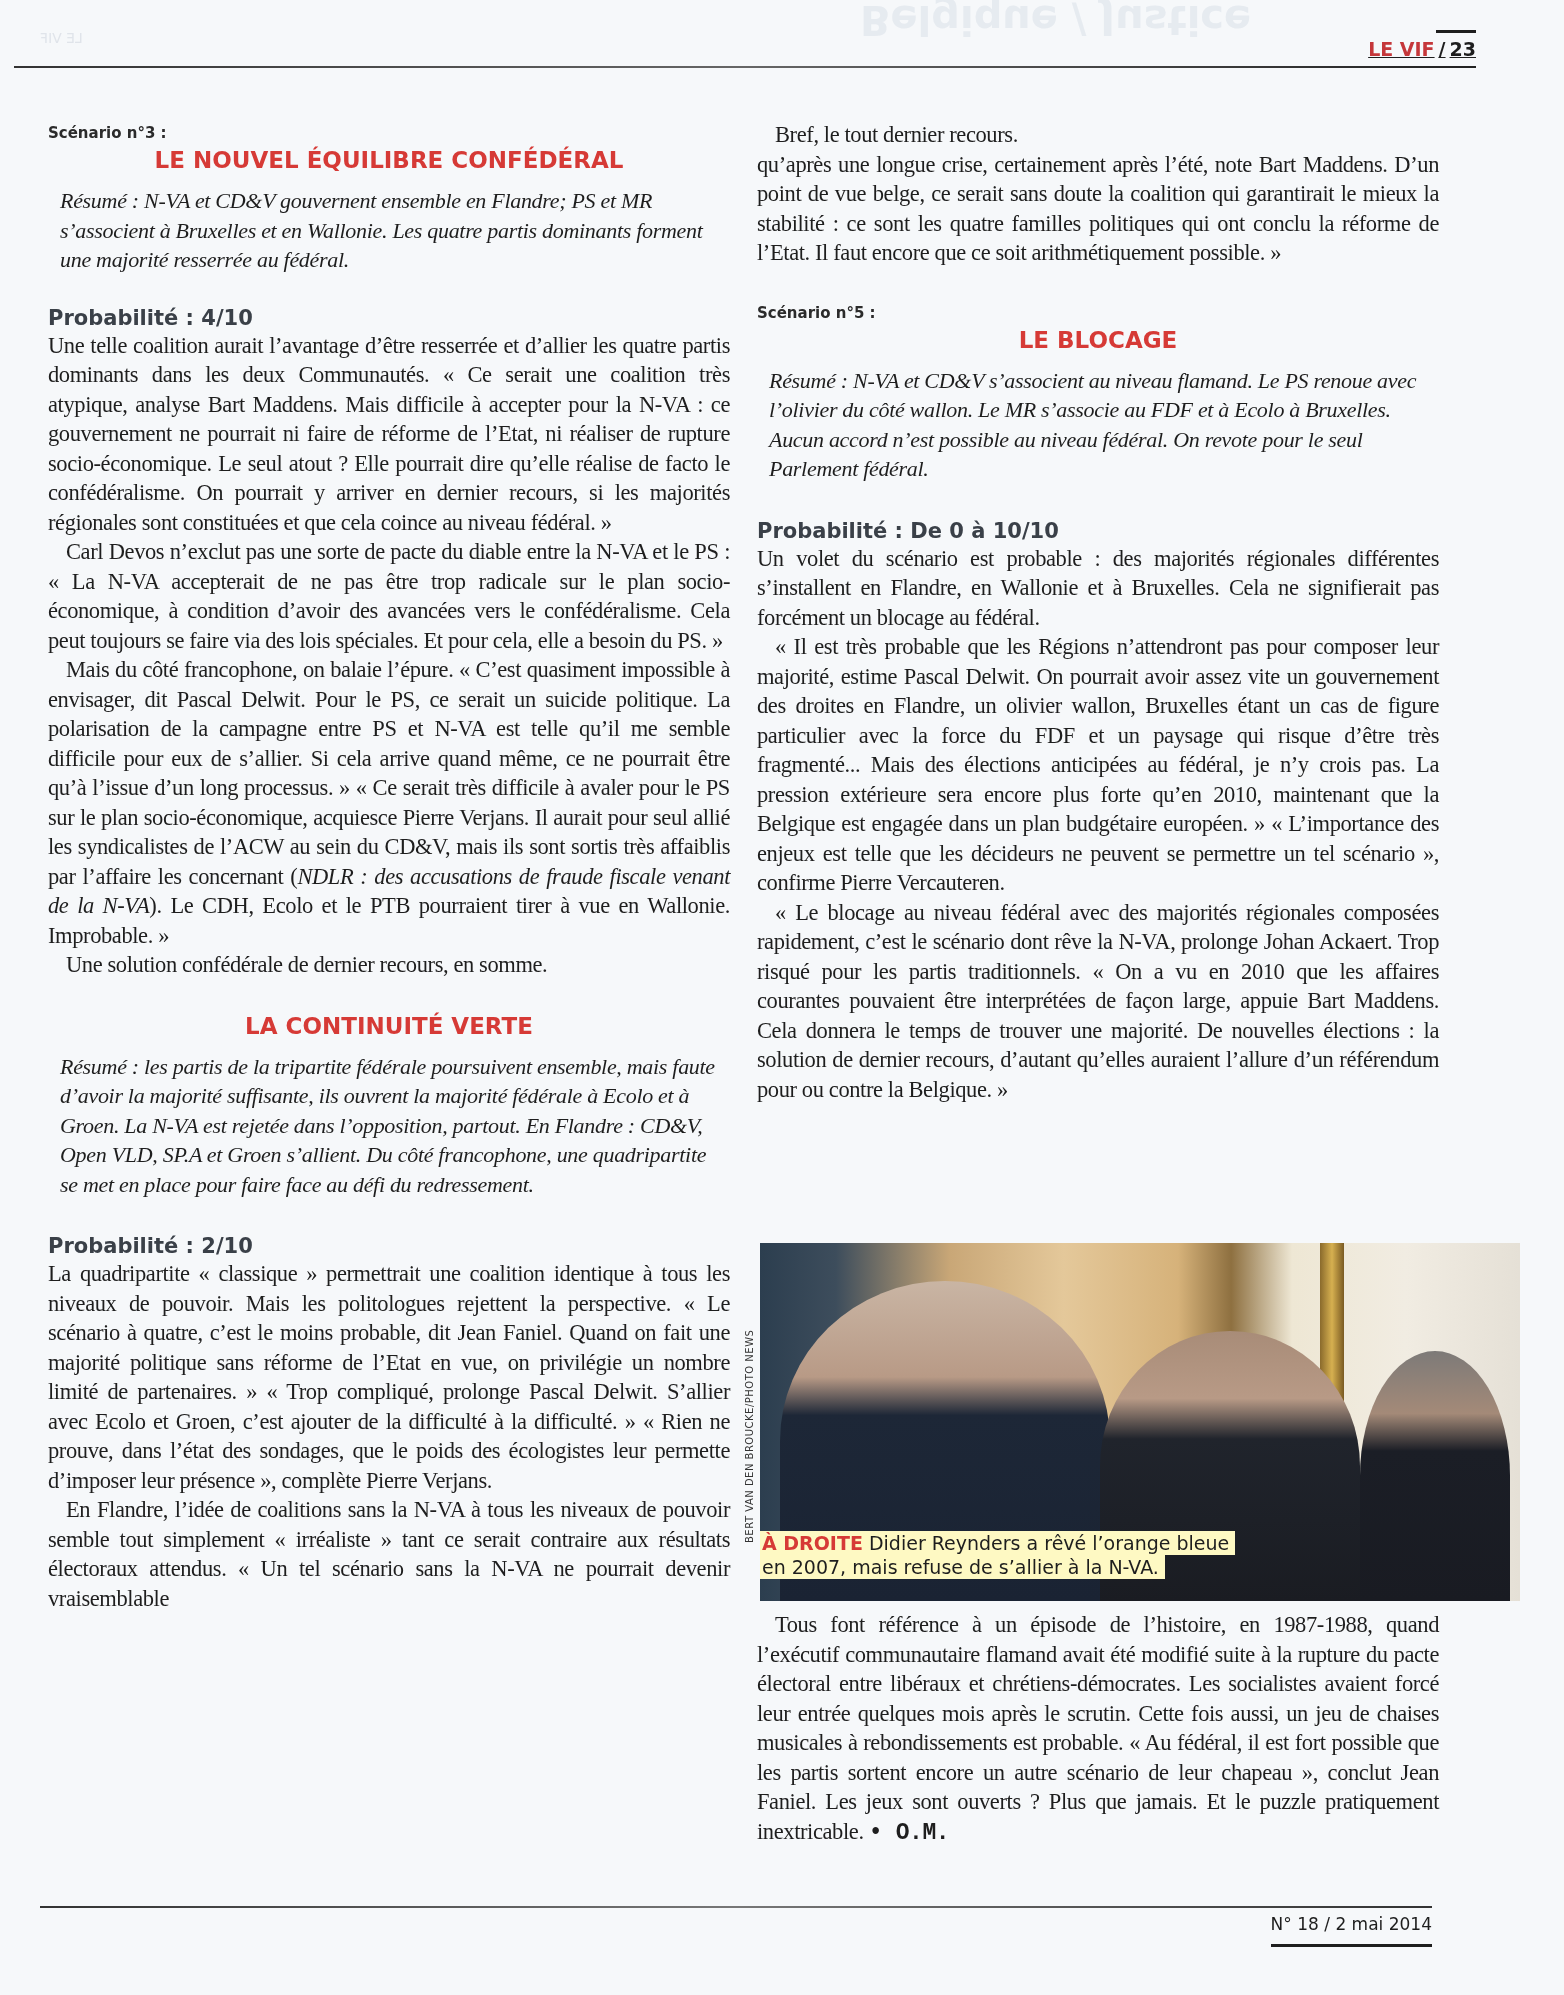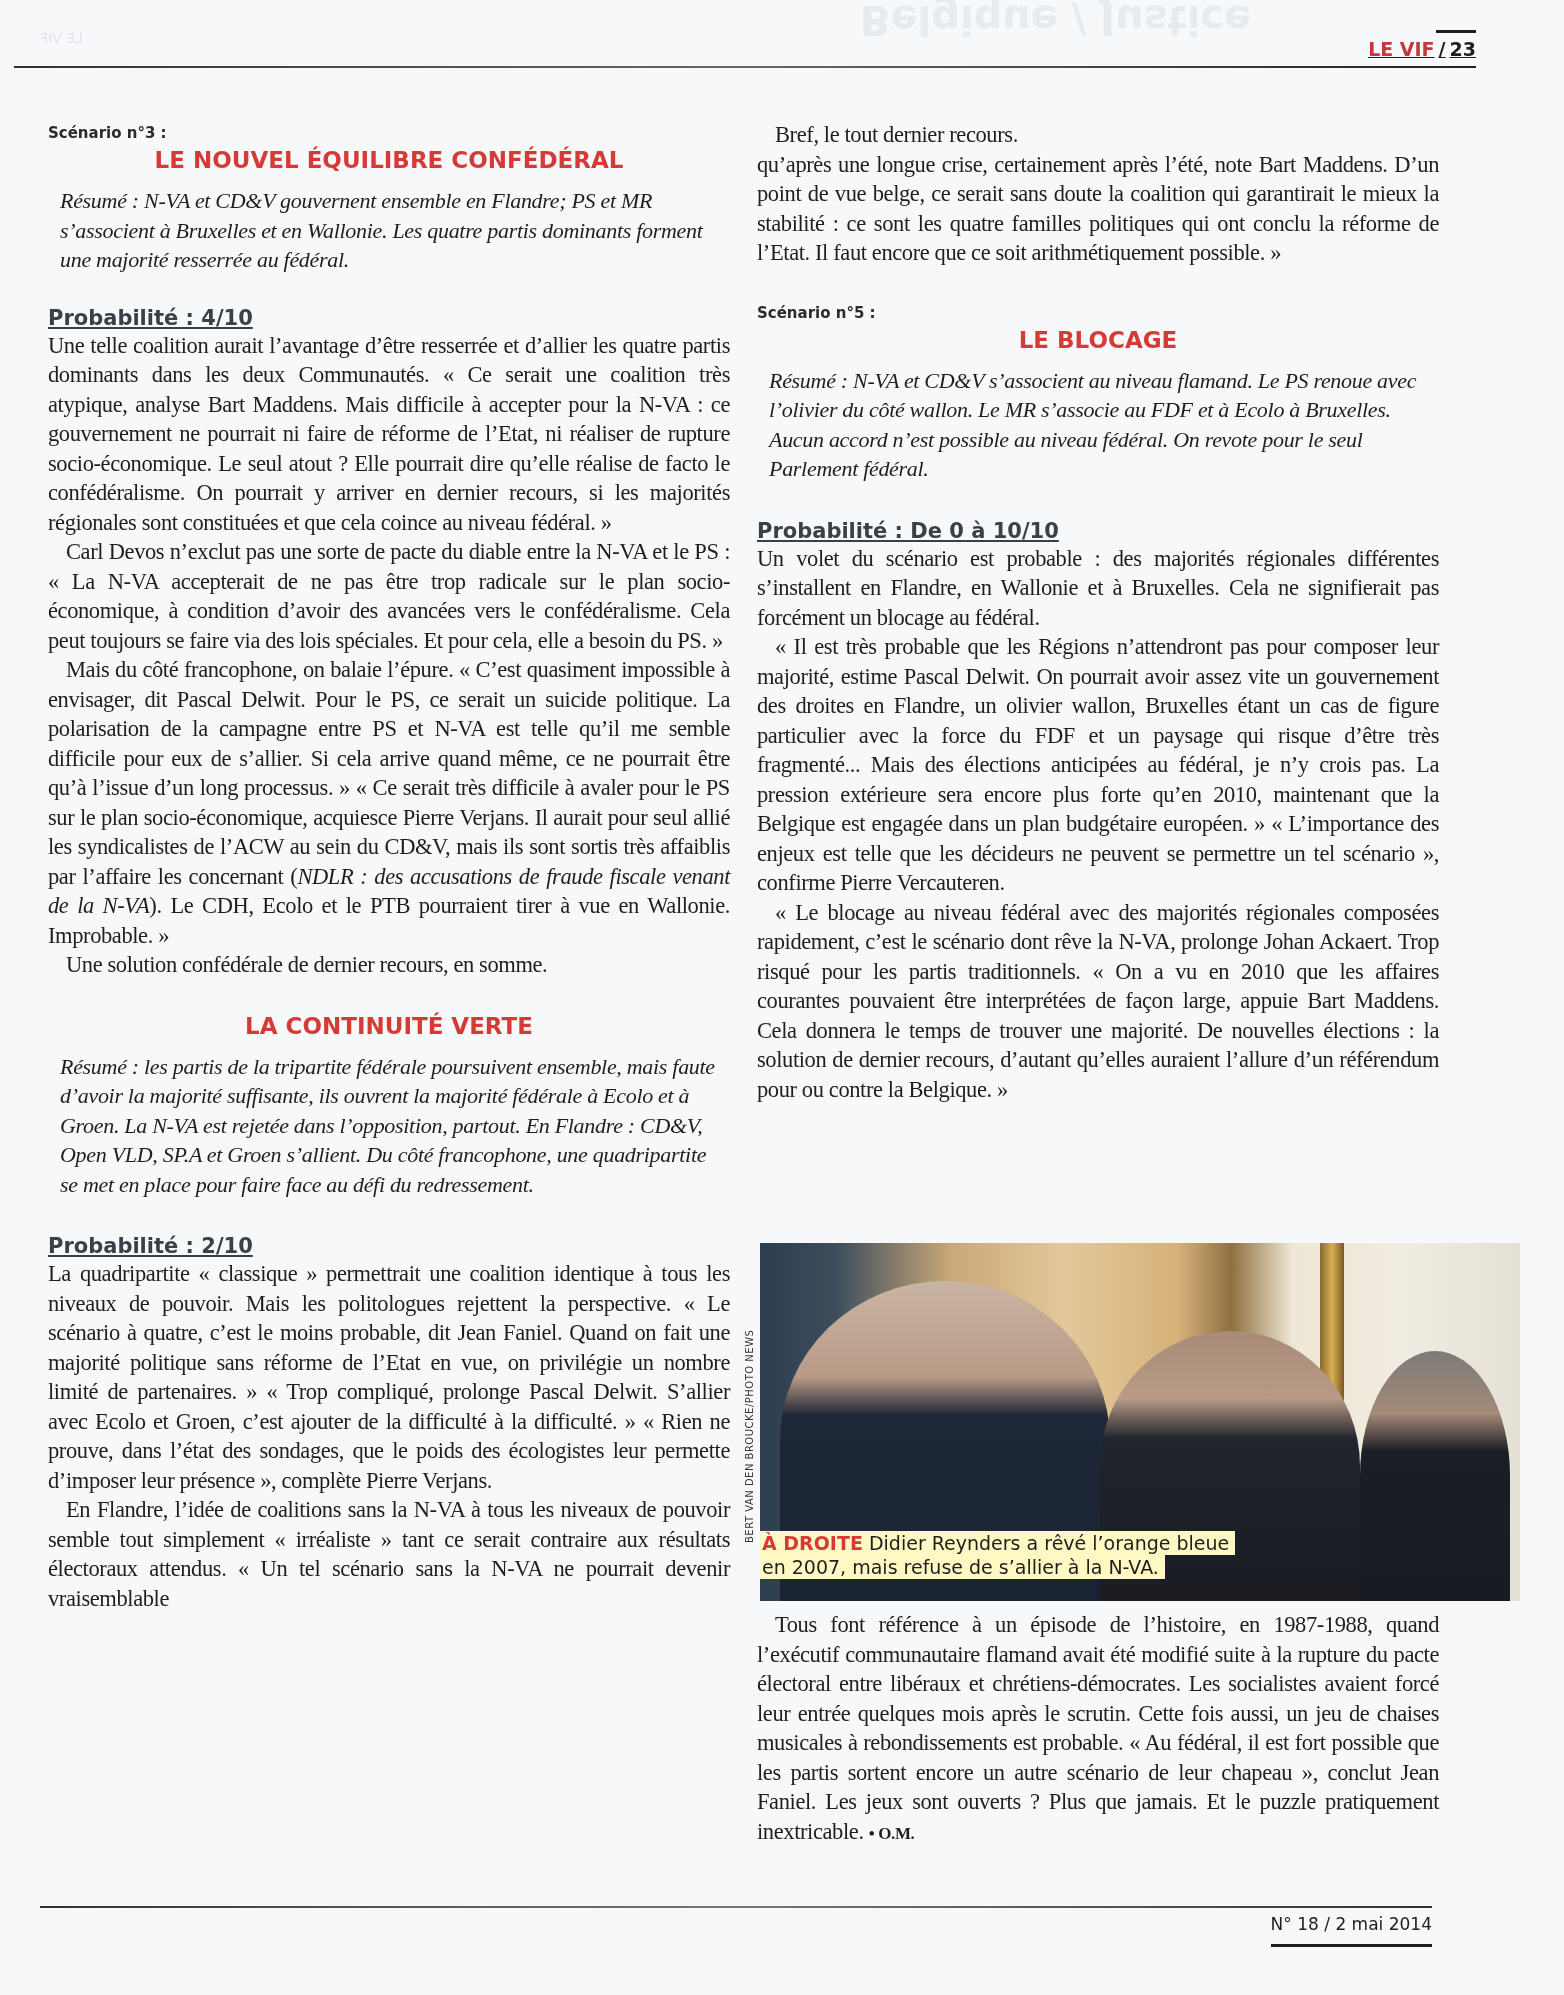--- a/index.html
+++ b/index.html
@@ -42,30 +42,30 @@
   .scen-title {
     font-family: "DejaVu Sans", sans-serif; font-weight: bold; font-size: 23px;
     color: #d63a36; line-height: 28px; margin: 0; text-align: center;
   }
   .resume {
     font-style: italic; font-size: 22px; line-height: 29.5px; margin: 12px;
     letter-spacing: -0.3px;
   }
   .prob {
     font-family: "DejaVu Sans", sans-serif; font-weight: bold; font-size: 21px;
-    color: #3a4048; line-height: 26px; margin: 34px 0 0 0; text-decoration: underline;
+    color: #3a4048; line-height: 26px; margin: 34px 0 0 0;
   }
   p.body {
     font-size: 22.5px; line-height: 29.5px; margin: 0; text-align: justify;
     letter-spacing: -0.4px;
   }
   p.indent { text-indent: 18px; }
   .gap-big { height: 32px; }
   .ndlr { font-style: italic; }
-  .sig { font-family:Liberation Serif, serif; font-weight:bold; font-size:17px; }
+  .sig { font-family:Liberation Mono, monospace; font-weight:bold; font-size:23px; }
   .photo {
     position: absolute; left: 760px; top: 1243px; width: 760px; height: 358px;
     background: linear-gradient(90deg, #2c3e4f 0%, #3d4d5c 10%, #c9a777 25%, #e4c89a 40%, #d6b27a 55%, #8e7040 62%, #eee7d4 70%, #f1ece2 85%, #e5e0d6 100%);
     overflow: hidden;
   }
   .photo .frame { position:absolute; left:560px; top:0; width:24px; height:358px; background: linear-gradient(90deg,#8a6a2c,#d6b050,#7a5a22); }
   .photo .person { position:absolute; bottom:0; border-radius: 50% 50% 0 0; }
   .photo .p1 { left: 20px; width: 330px; height: 320px; background: linear-gradient(180deg,#c9b5a4 0%, #b89a86 30%, #1d2737 42%, #1a2333 100%); }
   .photo .p2 { left: 340px; width: 260px; height: 270px; background: linear-gradient(180deg,#a88c78 0%, #b89a86 25%, #20242c 40%, #1a1c22 100%); }
   .photo .p3 { left: 600px; width: 150px; height: 250px; background: linear-gradient(180deg,#7d7a78 0%, #a48a78 25%, #1b1e26 40%, #191b22 100%); }

